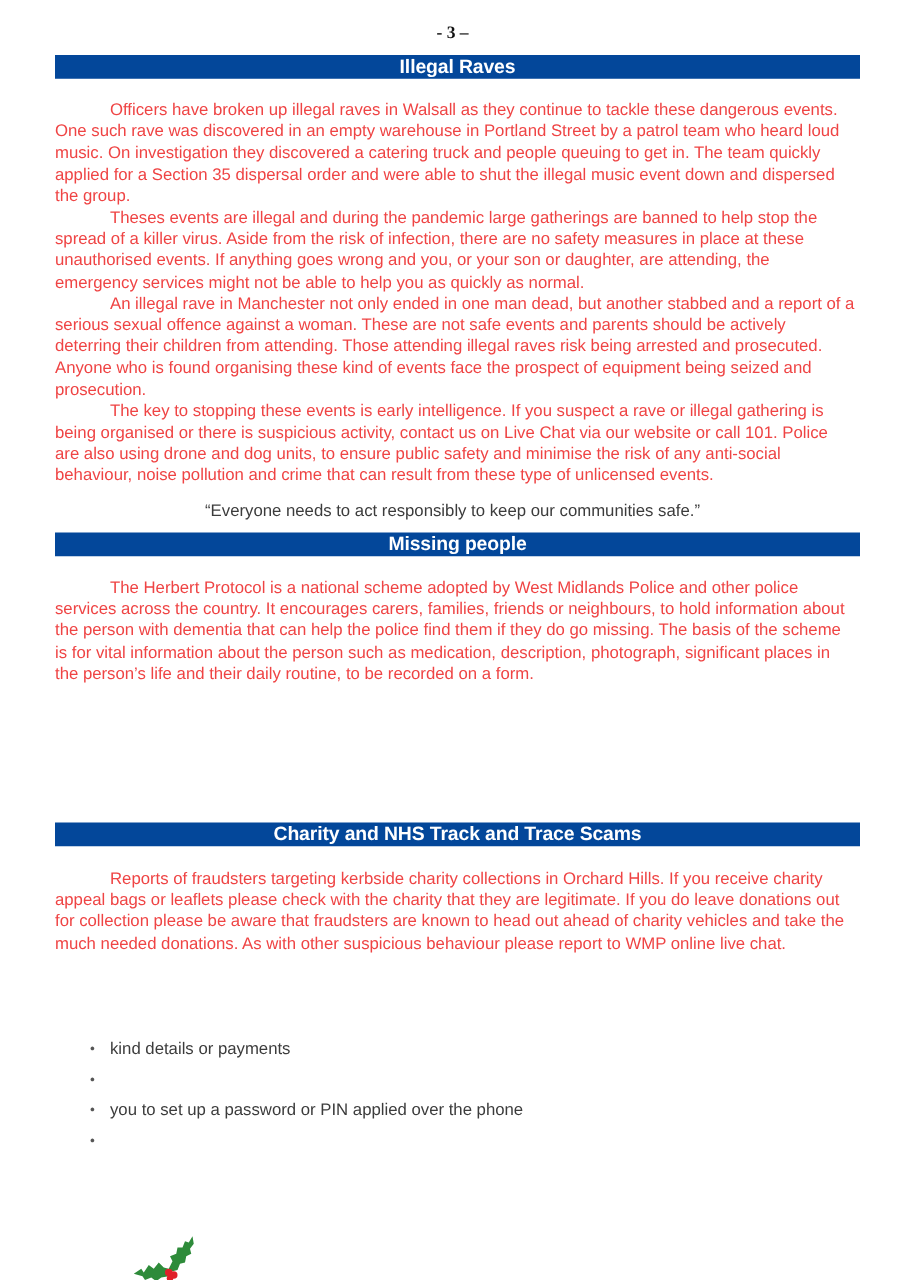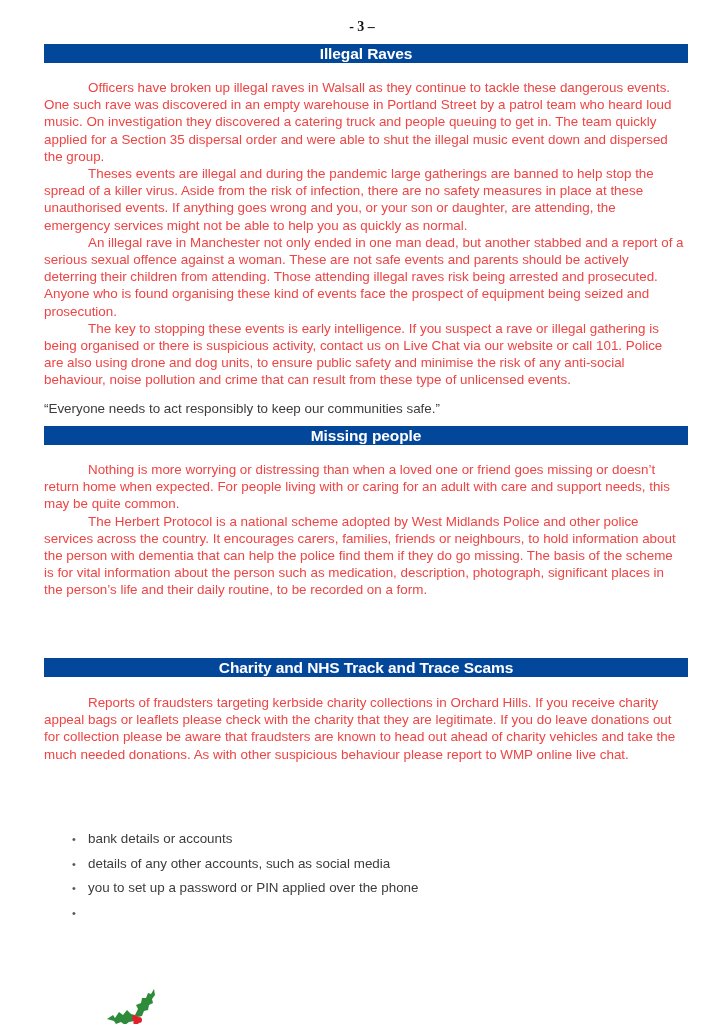--- a/index.html
+++ b/index.html
@@ -16,21 +16,21 @@
     background: #03479a; color: #fff; text-align: center;
     font-family: "Liberation Sans", sans-serif; font-weight: bold; font-size: 15.5px;
     line-height: 19px; letter-spacing: -0.1px;
   }
   .text {
     position: absolute; left: 44px; width: 640px;
     font-size: 13.4px; line-height: 17.2px; color: #ef4444;
   }
   .text p { margin: 0; text-indent: 44px; }
   .quote {
-    position: absolute; left: 44px; width: 636px; 
+    position: absolute; left: 44px; width: 636px; text-align: center;
     font-size: 13.4px; color: #3c3c3c;
   }
   ul.bullets {
     position: absolute; left: 44px; width: 640px; margin: 0; padding: 0; list-style: none;
     font-size: 13.4px; color: #3c3c3c;
   }
   ul.bullets li { height: 24.5px; position: relative; padding-left: 44px; }
   ul.bullets li .dot { position: absolute; left: 28px; top: 0; font-size: 11px; line-height: 17px; color: #555; }
   .holly { position: absolute; left: 105px; top: 985px; width: 60px; height: 40px; }
 </style>
@@ -43,31 +43,30 @@
 <div class="text" style="top:79px;">
   <p>Officers have broken up illegal raves in Walsall as they continue to tackle these dangerous events. One such rave was discovered in an empty warehouse in Portland Street by a patrol team who heard loud music. On investigation they discovered a catering truck and people queuing to get in. The team quickly applied for a Section 35 dispersal order and were able to shut the illegal music event down and dispersed the group.</p>
   <p>Theses events are illegal and during the pandemic large gatherings are banned to help stop the spread of a killer virus. Aside from the risk of infection, there are no safety measures in place at these unauthorised events. If anything goes wrong and you, or your son or daughter, are attending, the emergency services might not be able to help you as quickly as normal.</p>
   <p>An illegal rave in Manchester not only ended in one man dead, but another stabbed and a report of a serious sexual offence against a woman. These are not safe events and parents should be actively deterring their children from attending. Those attending illegal raves risk being arrested and prosecuted. Anyone who is found organising these kind of events face the prospect of equipment being seized and prosecution.</p>
   <p>The key to stopping these events is early intelligence. If you suspect a rave or illegal gathering is being organised or there is suspicious activity, contact us on Live Chat via our website or call 101. Police are also using drone and dog units, to ensure public safety and minimise the risk of any anti-social behaviour, noise pollution and crime that can result from these type of unlicensed events.</p>
 </div>
 <div class="quote" style="top:401px;">“Everyone needs to act responsibly to keep our communities safe.”</div>
 
 <div class="bar" style="top:426px;">Missing people</div>
 <div class="text" style="top:461px;">
-  <p>Nothing is more worrying or distressing than when a loved one or friend goes missing or doesn’t return home when expected. For people living with or caring for an adult with care and support needs, this may be quite common.</p>
   <p>The Herbert Protocol is a national scheme adopted by West Midlands Police and other police services across the country. It encourages carers, families, friends or neighbours, to hold information about the person with dementia that can help the police find them if they do go missing. The basis of the scheme is for vital information about the person such as medication, description, photograph, significant places in the person’s life and their daily routine, to be recorded on a form.</p>
 </div>
 
 <div class="bar" style="top:658px;">Charity and NHS Track and Trace Scams</div>
 <div class="text" style="top:694px;">
   <p>Reports of fraudsters targeting kerbside charity collections in Orchard Hills. If you receive charity appeal bags or leaflets please check with the charity that they are legitimate. If you do leave donations out for collection please be aware that fraudsters are known to head out ahead of charity vehicles and take the much needed donations. As with other suspicious behaviour please report to WMP online live chat.</p>
 </div>
 <ul class="bullets" style="top:831px;">
-  <li><span class="dot">•</span><span>bank details or accounts</span></li>
-  <li><span class="dot">•</span><span>details of any other accounts, such as social media</span></li>
+  <li><span class="dot">•</span><span>kind details or payments</span></li>
+  <li><span class="dot">•</span></li>
   <li><span class="dot">•</span><span>you to set up a password or PIN applied over the phone</span></li>
   <li><span class="dot">•</span></li>
 </ul>
 
 <svg class="holly" viewBox="0 0 60 40">
   <path d="M2 34 L8 30 L10 33 L14 27 L18 30 L22 25 L26 29 L30 30 L27 33 L30 36 L24 37 L20 40 L16 37 L11 39 L9 36 Z" fill="#2e8b3a"></path>
   <path d="M30 30 L33 24 L31 20 L36 18 L37 13 L41 13 L43 8 L46 9 L49 4 L50 10 L47 14 L48 18 L44 20 L43 25 L39 26 L37 31 L33 32 Z" fill="#2e8b3a"></path>
   <circle cx="30" cy="33" r="3" fill="#e0202a"></circle>
   <circle cx="34" cy="35" r="3" fill="#e0202a"></circle>
   <circle cx="31" cy="37.5" r="2.6" fill="#e0202a"></circle>

